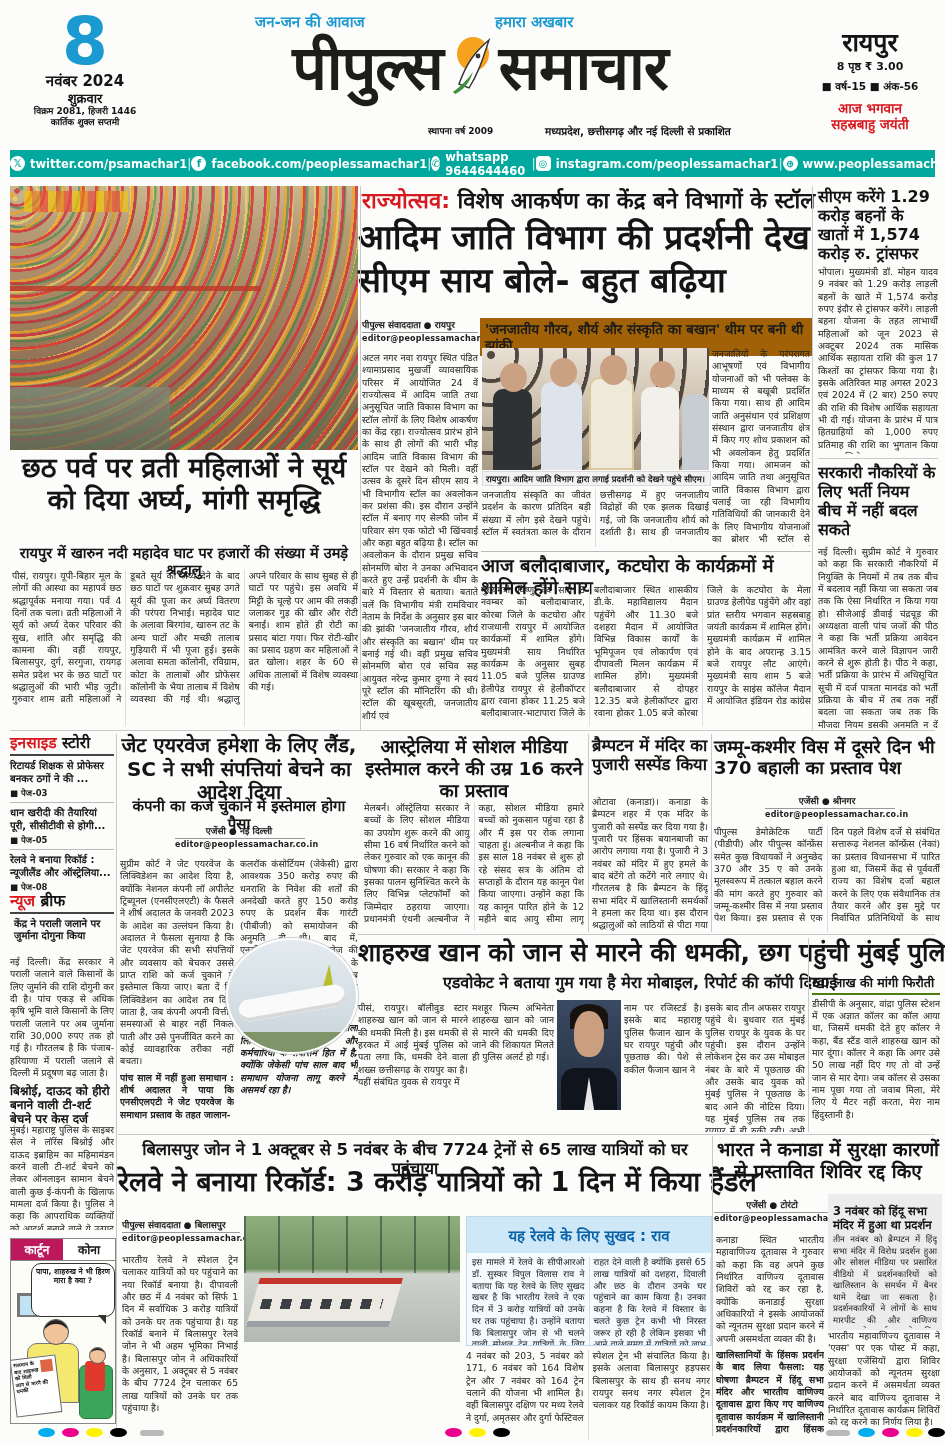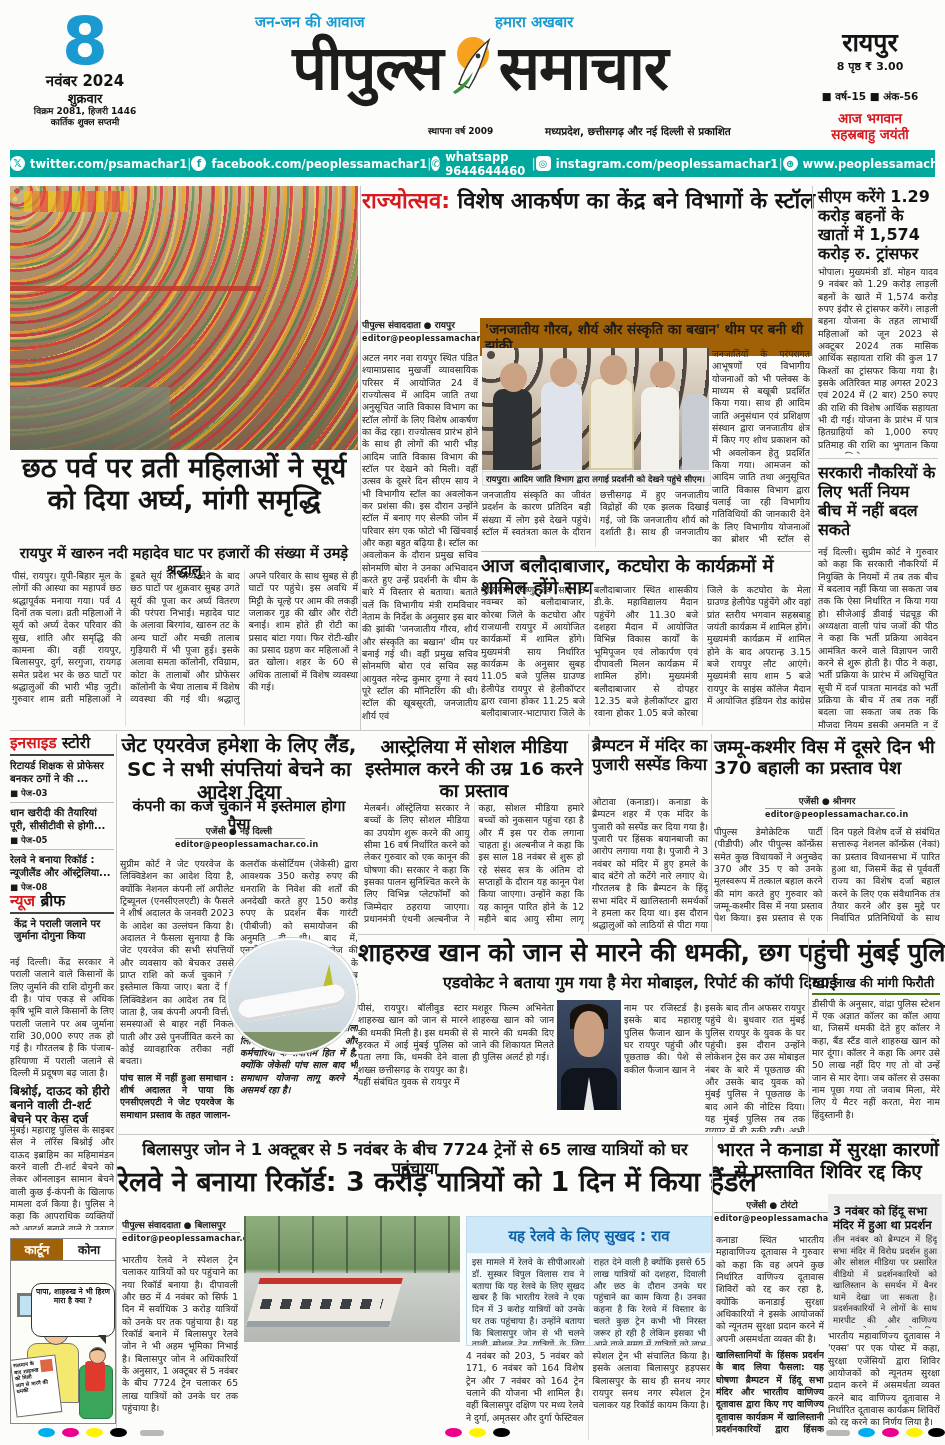--- a/index.html
+++ b/index.html
@@ -61,25 +61,25 @@
   .canopy{position:absolute;left:0;top:0;width:100%;height:45%;background:repeating-linear-gradient(90deg,rgba(40,50,40,.5) 0 2px,transparent 2px 34px);}
   .train-body{position:absolute;left:4%;bottom:12%;width:66%;height:34%;background:#ece9e2;transform:skewX(-16deg);border-top:6px solid #c4342c;box-shadow:inset 0 -6px 0 #9aa0a6;}
   .train-win{position:absolute;left:8%;bottom:26%;width:56%;height:8%;background:repeating-linear-gradient(90deg,#3c3f44 0 10px,transparent 10px 20px);transform:skewX(-16deg);}
   .plane-wrap{border-radius:50%;background:linear-gradient(180deg,#e3ebf0,#c9d5db);border:2px solid #fff;box-shadow:0 0 0 1px #ccc;overflow:hidden;}
   .plane-body{position:absolute;left:8%;top:46%;width:84%;height:20%;background:#fafafa;border-radius:50px;transform:rotate(-10deg);box-shadow:inset 0 -4px 0 #d9d9d9;}
   .plane-tail{position:absolute;left:70%;top:22%;width:0;height:0;border-left:14px solid transparent;border-bottom:30px solid #b9bd2e;transform:rotate(-10deg);}
   .plane-ground{position:absolute;left:0;bottom:0;width:100%;height:18%;background:#7f9468;}
   
   .cartoon{border:1px solid #888;background:#fff;overflow:hidden;}
   .ct-head{display:flex;height:21px;border-bottom:1px solid #888;}
-  .ct-head .l{background:#a16207;color:#fff;font-weight:bold;font-size:12px;flex:0 0 52px;display:flex;align-items:center;justify-content:center;}
+  .ct-head .l{background:#be185d;color:#fff;font-weight:bold;font-size:12px;flex:0 0 52px;display:flex;align-items:center;justify-content:center;}
   .ct-head .r{flex:1;display:flex;align-items:center;justify-content:center;font-weight:bold;font-size:12px;}
   .ct-body{position:relative;height:160px;background:#fdfdf8;}
   .ct-window{position:absolute;left:6px;top:32px;width:26px;height:20px;background:#bfe3f2;border:2px solid #777;box-shadow:inset 0 9px 0 -8px #777, inset 12px 0 0 -11px #777;}
-  .ct-bubble{position:absolute;left:20px;top:2px;width:76px;height:46px;background:#fff;border:1px solid #333;border-radius:10px;font-size:7.6px;font-weight:bold;line-height:1.2;padding:3px 3px;text-align:center;margin-top:20px;}
+  .ct-bubble{position:absolute;left:20px;top:2px;width:76px;height:46px;background:#fff;border:1px solid #333;border-radius:10px;font-size:7.6px;font-weight:bold;line-height:1.2;padding:3px 3px;text-align:center;}
   .ct-bubble:after{content:"";position:absolute;right:8px;bottom:-8px;border-left:8px solid transparent;border-top:9px solid #333;}
   .ct-dad-head{position:absolute;left:32px;top:58px;width:24px;height:24px;border-radius:50%;background:#f2c29a;border:1px solid #555;box-shadow:inset 0 7px 0 -3px #222;}
   .ct-dad-body{position:absolute;left:16px;top:82px;width:50px;height:58px;border-radius:10px 10px 0 0;background:#f4e96e;border:1px solid #777;}
   .ct-paper{position:absolute;left:2px;top:96px;width:40px;height:52px;background:#fff;border:1px solid #666;transform:rotate(-7deg);font-size:5.3px;font-weight:bold;line-height:1.25;padding:2px;overflow:hidden;}
   .ct-paper .ph{width:12px;height:12px;background:#d64;float:right;margin:1px;}
   .ct-chair{position:absolute;left:68px;top:104px;width:32px;height:52px;background:#3aa65c;border-radius:6px;border:1px solid #2a7a43;}
   .ct-kid-head{position:absolute;left:78px;top:86px;width:15px;height:15px;border-radius:50%;background:#f2c29a;border:1px solid #555;box-shadow:inset 0 5px 0 -3px #222;}
   .ct-kid-body{position:absolute;left:74px;top:100px;width:20px;height:30px;background:#e03a2f;border-radius:4px;}
   
   .reg{position:absolute;width:17px;height:9px;border-radius:50%;}
@@ -114,21 +114,21 @@
       </svg>
     </span>
     <span class="mast-title">समाचार</span>
   </div>
   <div class="abs hd" style="left:428px;top:126px;font-size:9px;">स्थापना वर्ष 2009</div>
   <div class="abs hd" style="left:545px;top:125px;font-size:10.5px;">मध्यप्रदेश, छत्तीसगढ़ और नई दिल्ली से प्रकाशित</div>
 
   <div class="abs" style="left:805px;top:28px;width:130px;">
     <div class="hd center" style="font-size:25px;">रायपुर</div>
     <div class="hd center" style="font-size:11px;margin-top:3px;">8 पृष्ठ ₹ 3.00</div>
-    <div class="hd center" style="font-size:10.5px;margin-top:17px;">■ वर्ष-15 ■ अंक-56</div>
+    <div class="hd center" style="font-size:10.5px;margin-top:7px;">■ वर्ष-15 ■ अंक-56</div>
     <div class="hd center red" style="font-size:13.5px;margin-top:8px;">आज भगवान</div>
     <div class="hd center red" style="font-size:13.5px;">सहस्रबाहु जयंती</div>
   </div>
 
   <div class="abs socialbar" style="left:10px;top:150px;width:925px;height:27px;">
     <span class="soc-item">
       <span class="soc-ic">𝕏</span>
       <span>twitter.com/psamachar1</span>
     </span>
       <span class="soc-sep">|</span>
@@ -159,20 +159,21 @@
     <div class="water"></div>
   </div>
   <div class="abs hd center" style="left:10px;top:452px;width:348px;font-size:27px;">छठ पर्व पर व्रती महिलाओं ने सूर्य को दिया अर्घ्य, मांगी समृद्धि</div>
   <div class="abs hd center" style="left:10px;top:545px;width:348px;font-size:14.5px;">रायपुर में खारुन नदी महादेव घाट पर हजारों की संख्या में उमड़े श्रद्धालु</div>
   <div class="abs body-txt cols3" style="left:12px;top:570px;width:346px;height:156px;">पीसं, रायपुर। यूपी-बिहार मूल के लोगों की आस्था का महापर्व छठ श्रद्धापूर्वक मनाया गया। पर्व 4 दिनों तक चला। व्रती महिलाओं ने सूर्य को अर्घ्य देकर परिवार की सुख, शांति और समृद्धि की कामना की। वहीं रायपुर, बिलासपुर, दुर्ग, सरगुजा, रायगढ़ समेत प्रदेश भर के छठ घाटों पर श्रद्धालुओं की भारी भीड़ जुटी। गुरुवार शाम व्रती महिलाओं ने डूबते सूर्य को अर्घ्य देने के बाद छठ घाटों पर शुक्रवार सुबह उगते सूर्य की पूजा कर अर्घ्य वितरण की परंपरा निभाई। महादेव घाट के अलावा बिरगांव, खारुन तट के अन्य घाटों और मच्छी तालाब गुड़ियारी में भी पूजा हुई। इसके अलावा समता कॉलोनी, रविग्राम, कोटा के तालाबों और प्रोफेसर कॉलोनी के भैया तालाब में विशेष व्यवस्था की गई थी। श्रद्धालु अपने परिवार के साथ सुबह से ही घाटों पर पहुंचे। इस अवधि में मिट्टी के चूल्हे पर आम की लकड़ी जलाकर गुड़ की खीर और रोटी बनाई। शाम होते ही रोटी का प्रसाद बांटा गया। फिर रोटी-खीर का प्रसाद ग्रहण कर महिलाओं ने व्रत खोला। शहर के 60 से अधिक तालाबों में विशेष व्यवस्था की गई।</div>
 
   <div class="abs hd" style="left:362px;top:188px;width:448px;font-size:22px;white-space:nowrap;">
     <span class="red">राज्योत्सव:</span>
     <span>विशेष आकर्षण का केंद्र बने विभागों के स्टॉल</span>
   </div>
+  <div class="abs hd" style="left:358px;top:216px;width:452px;font-size:34px;line-height:1.25;">आदिम जाति विभाग की प्रदर्शनी देख सीएम साय बोले- बहुत बढ़िया</div>
   <div class="abs byline" style="left:362px;top:318px;width:116px;">पीपुल्स संवाददाता ● रायपुर</div>
   <div class="abs email ref-email" style="left:362px;top:332px;width:116px;">editor@peoplessamachar.co.in</div>
   <div class="abs subbar" style="left:480px;top:318px;width:322px;">'जनजातीय गौरव, शौर्य और संस्कृति का बखान' थीम पर बनी थी झांकी</div>
   <div class="abs body-txt" style="left:362px;top:352px;width:116px;height:374px;">अटल नगर नवा रायपुर स्थित पंडित श्यामाप्रसाद मुखर्जी व्यावसायिक परिसर में आयोजित 24 वें राज्योत्सव में आदिम जाति तथा अनुसूचित जाति विकास विभाग का स्टॉल लोगों के लिए विशेष आकर्षण का केंद्र रहा। राज्योत्सव प्रारंभ होने के साथ ही लोगों की भारी भीड़ आदिम जाति विकास विभाग की स्टॉल पर देखने को मिली। वहीं उत्सव के दूसरे दिन सीएम साय ने भी विभागीय स्टॉल का अवलोकन कर प्रशंसा की। इस दौरान उन्होंने स्टॉल में बनाए गए सेल्फी जोन में परिवार संग एक फोटो भी खिंचवाई और कहा बहुत बढ़िया है। स्टॉल का अवलोकन के दौरान प्रमुख सचिव सोनमणि बोरा ने उनका अभिवादन करते हुए उन्हें प्रदर्शनी के थीम के बारे में विस्तार से बताया। बताते चलें कि विभागीय मंत्री रामविचार नेताम के निर्देश के अनुसार इस बार की झांकी 'जनजातीय गौरव, शौर्य और संस्कृति का बखान' थीम पर बनाई गई थी। वहीं प्रमुख सचिव सोनमणि बोरा एवं सचिव सह आयुक्त नरेन्द्र कुमार दुग्गा ने स्वयं पूरे स्टॉल की मॉनिटरिंग की थी। स्टॉल की खूबसूरती, जनजातीय शौर्य एवं</div>
   <div class="photo photo-cm" style="left:482px;top:348px;width:227px;height:122px;">
     <div class="fig" style="left:5%;width:17%;height:66%;background:#2e3234;"></div>
     <div class="fig-head" style="left:8%;top:12%;width:12%;height:24%;"></div>
     <div class="fig" style="left:26%;width:18%;height:72%;background:#dfe3ec;"></div>
     <div class="fig-head" style="left:30%;top:8%;width:12%;height:24%;"></div>
     <div class="fig" style="left:47%;width:20%;height:76%;background:#efe9da;box-shadow:inset 0 0 0 2px #d9c89a;"></div>

